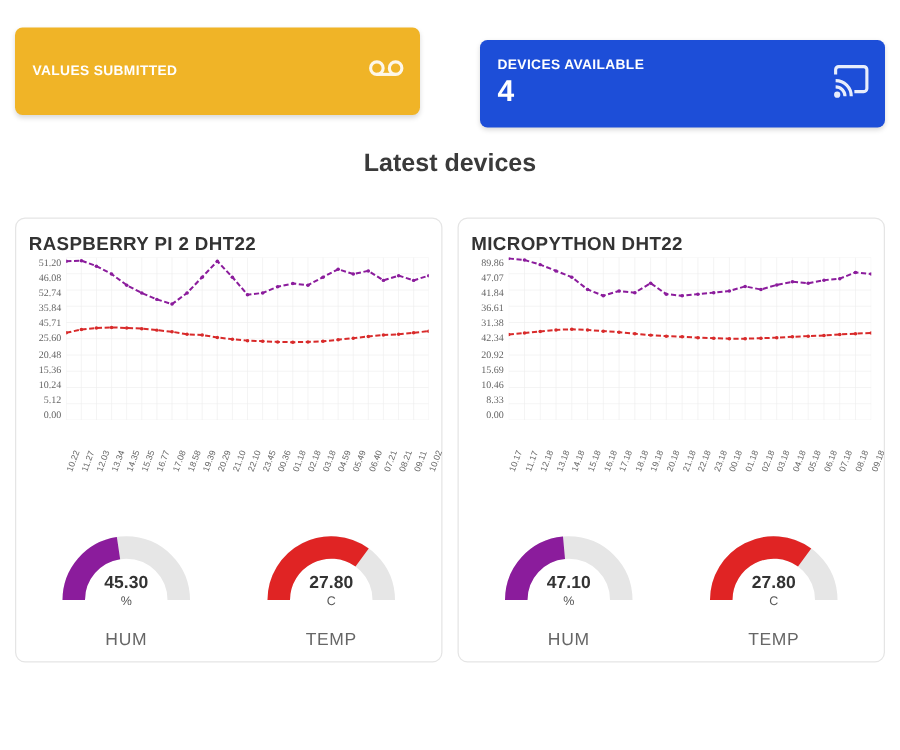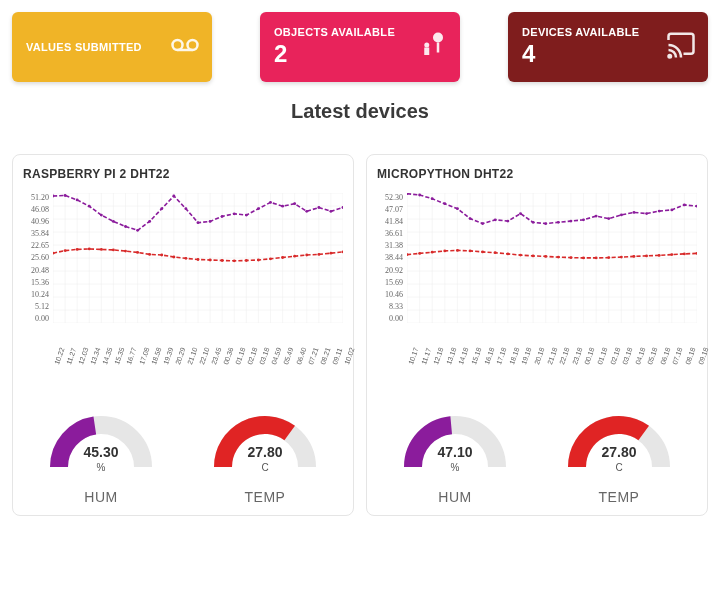--- a/index.html
+++ b/index.html
@@ -50,24 +50,24 @@
     gap: 12px;
   }
   .device-panel {
     flex: 1;
     border: 1px solid #e5e5e5;
     border-radius: 8px;
     padding: 12px 10px 10px;
     background: #fff;
   }
   .device-title {
-    font-size: 12px;
+    font-size: 15px;
     font-weight: 700;
     letter-spacing: 0.3px;
-    margin-bottom: 12px;
+    margin-bottom: 2px;
     color: #333;
   }
   .line-chart-wrap {
     position: relative;
     height: 170px;
     display: flex;
   }
   .y-ticks {
     display: flex;
     flex-direction: column;
@@ -122,54 +122,44 @@
 
 <div class="top-cards">
     <div class="card" style="background: rgb(240, 180, 39);">
       <div class="card-label">VALUES SUBMITTED</div>
       <div class="card-icon"><svg width="30" height="30" viewBox="0 0 24 24" fill="none" stroke="#fff" stroke-width="2">
           <circle cx="6" cy="12" r="4"></circle>
           <circle cx="18" cy="12" r="4"></circle>
           <line x1="6" y1="16" x2="18" y2="16"></line>
         </svg></div>
     </div>
-    <div class="card" style="background: rgb(232, 35, 91);">
-      <div class="card-label">OBJECTS AVAILABLE</div>
-      <div class="card-value">2</div>
-      <div class="card-icon"><svg width="30" height="30" viewBox="0 0 24 24" fill="#fff">
-          <circle cx="16" cy="6" r="4"></circle>
-          <rect x="15" y="10" width="2" height="8"></rect>
-          <circle cx="7" cy="12" r="2"></circle>
-          <rect x="5" y="14" width="4" height="6"></rect>
-        </svg></div>
-    </div>
-    <div class="card" style="background: #7f1d1d;">
+    <div class="card" style="background: #1d4ed8; margin-top: 20px;">
       <div class="card-label">DEVICES AVAILABLE</div>
       <div class="card-value">4</div>
       <div class="card-icon"><svg width="30" height="30" viewBox="0 0 24 24" fill="none" stroke="#fff" stroke-width="2">
           <path d="M2 16a6 6 0 016 6"></path>
           <path d="M2 12a10 10 0 0110 10"></path>
           <circle cx="3" cy="21" r="1" fill="#fff"></circle>
           <path d="M2 8V5a2 2 0 012-2h16a2 2 0 012 2v12a2 2 0 01-2 2h-6"></path>
         </svg></div>
     </div>
   </div>
 
 <div class="section-title">Latest devices</div>
 
 <div class="devices">
     <div class="device-panel">
       <div class="device-title">RASPBERRY PI 2 DHT22</div>
       <div class="line-chart-wrap">
         <div class="y-ticks">
           <span>51.20</span>
           <span>46.08</span>
-          <span>40.96</span>
+          <span>52.74</span>
           <span>35.84</span>
-          <span>22.65</span>
+          <span>45.71</span>
           <span>25.60</span>
           <span>20.48</span>
           <span>15.36</span>
           <span>10.24</span>
           <span>5.12</span>
           <span>0.00</span>
         </div>
         <div class="plot-area">
           <svg class="plot-svg" viewBox="0 0 280 130" preserveAspectRatio="none">
             <line x1="0" y1="0" x2="280" y2="0" stroke="#eee" stroke-width="0.5"></line>
@@ -302,26 +292,26 @@
             <path d="M 18.0 60.0 A 42 42 0 0 1 84.7 26.0" stroke="#e02424" stroke-width="18" fill="none"></path>
             <text x="60" y="50" text-anchor="middle" font-size="14" font-weight="700" fill="#333">27.80</text>
             <text x="60" y="64" text-anchor="middle" font-size="10" fill="#555">C</text>
           </svg><div class="gauge-label">TEMP</div></div>
       </div>
     </div>
     <div class="device-panel">
       <div class="device-title">MICROPYTHON DHT22</div>
       <div class="line-chart-wrap">
         <div class="y-ticks">
-          <span>52.30</span>
+          <span>89.86</span>
           <span>47.07</span>
           <span>41.84</span>
           <span>36.61</span>
           <span>31.38</span>
-          <span>38.44</span>
+          <span>42.34</span>
           <span>20.92</span>
           <span>15.69</span>
           <span>10.46</span>
           <span>8.33</span>
           <span>0.00</span>
         </div>
         <div class="plot-area">
           <svg class="plot-svg" viewBox="0 0 280 130" preserveAspectRatio="none">
             <line x1="0" y1="0" x2="280" y2="0" stroke="#eee" stroke-width="0.5"></line>
             <line x1="0" y1="13" x2="280" y2="13" stroke="#eee" stroke-width="0.5"></line>

